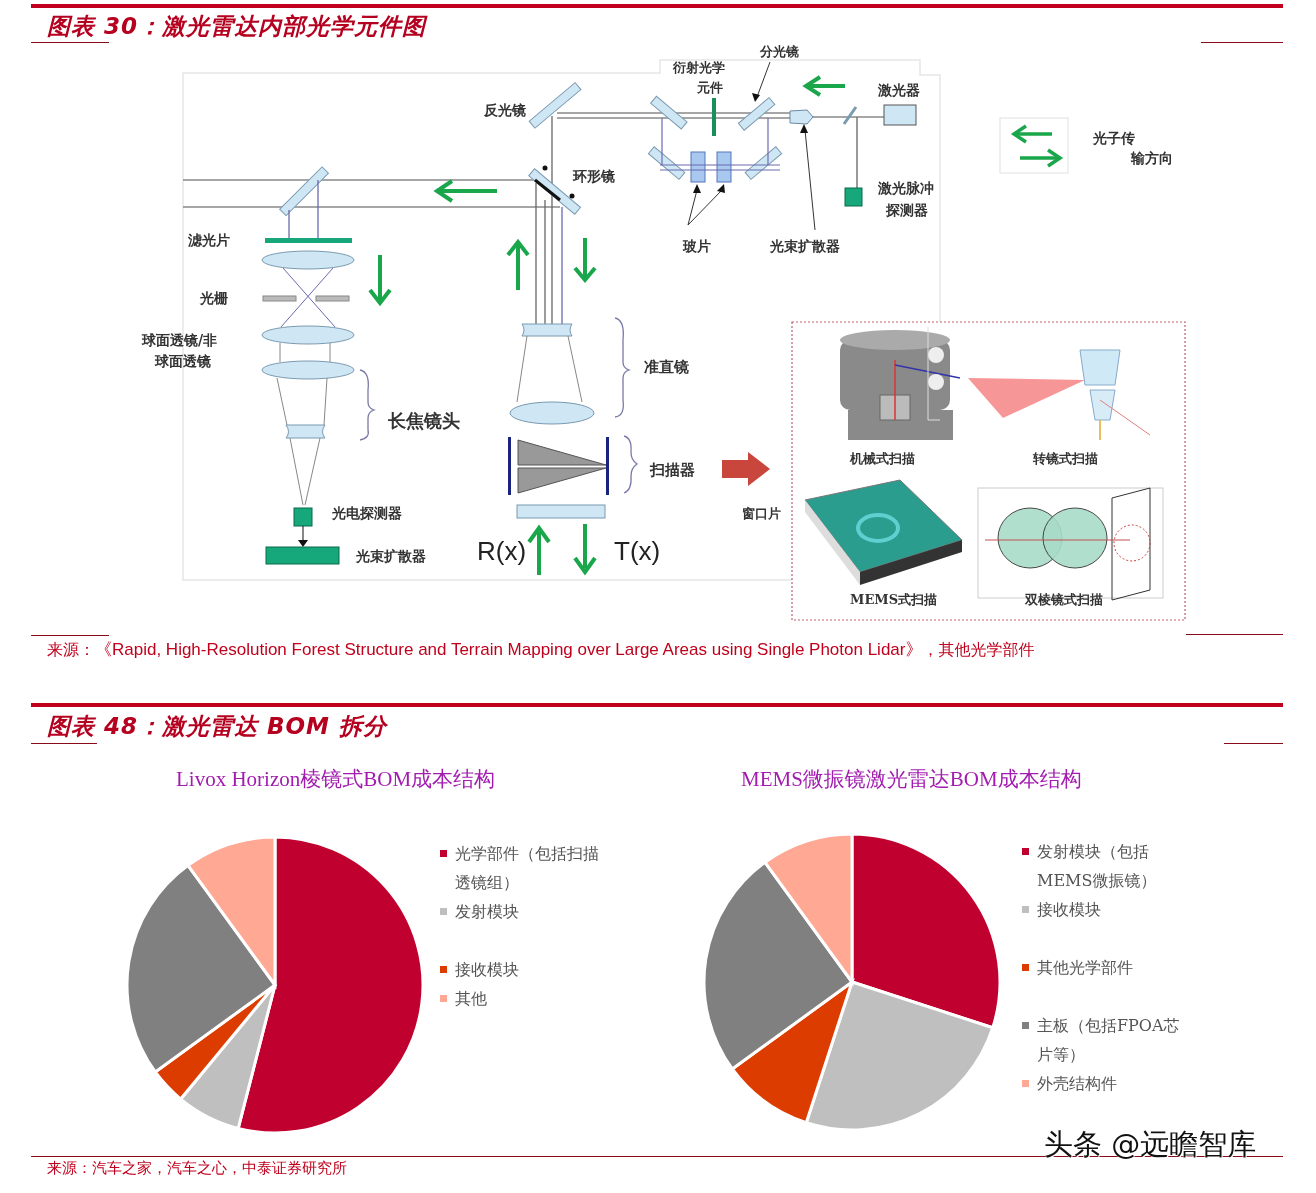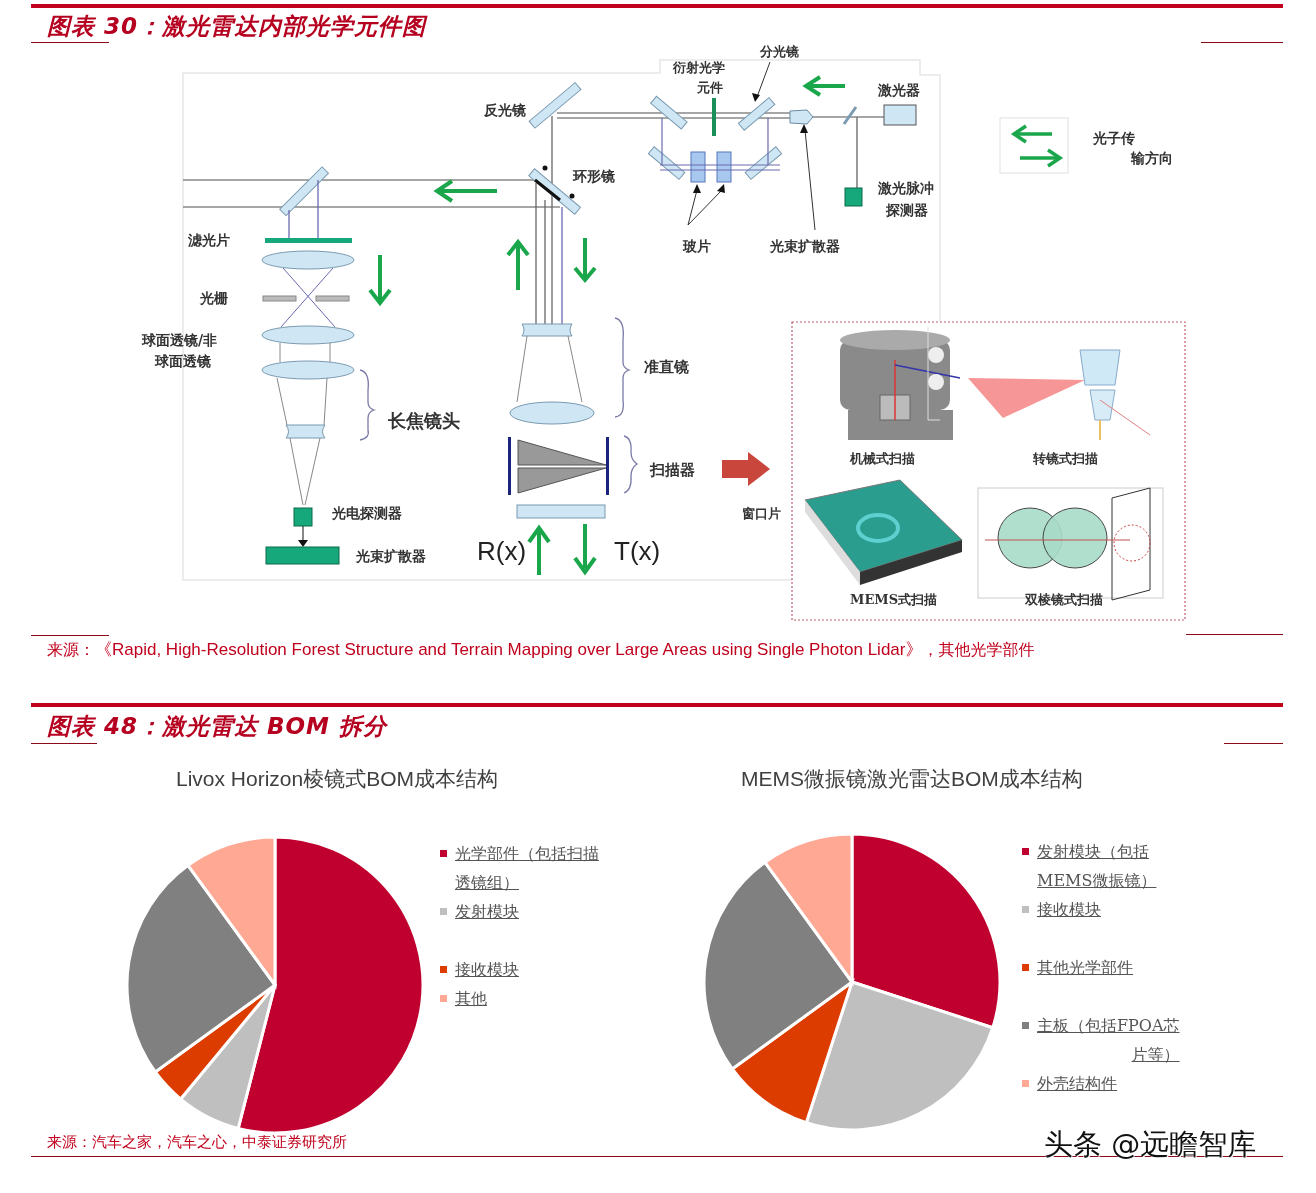--- a/index.html
+++ b/index.html
@@ -8,22 +8,22 @@
   .abs { position: absolute; }
   .fig-title { position: absolute; left: 47px; font-family: "DejaVu Sans", "Liberation Sans", sans-serif;
                font-style: italic; font-weight: bold; color: #b5001f; font-size: 23px; letter-spacing: 1px; white-space: nowrap; }
   .topbar { position: absolute; left: 31px; width: 1252px; height: 4px; background: #c0001c; }
   .uline { position: absolute; height: 1px; background: #8b0a1a; }
   .source { position: absolute; left: 47px; color: #c0001c; font-size: 16px; white-space: nowrap; }
   .source .en { font-family: "Liberation Sans", "DejaVu Sans", sans-serif; font-size: 17px; }
   .lbl { position: absolute; font-family: "DejaVu Serif", serif; font-weight: bold; font-size: 14px; color: #333; white-space: nowrap; line-height: 20px; }
   .lbl.sm { font-size: 13px; }
   .eq { position: absolute; font-family: "Liberation Sans", "DejaVu Sans", sans-serif; font-size: 26px; color: #222; }
-  .chart-title { position: absolute; font-family: Liberation Sans, sans-serif; font-size: 21px; color: #404040; white-space: nowrap; }
-  .legend { position: absolute; font-family: "DejaVu Serif", serif; font-size: 16px; color: #555; line-height: 29px; text-decoration: underline; }
+  .chart-title { position: absolute; font-family: Liberation Serif, serif; font-size: 21px; color: #a21caf; white-space: nowrap; }
+  .legend { position: absolute; font-family: "DejaVu Serif", serif; font-size: 16px; color: #555; line-height: 29px; }
   .legend .item { position: relative; padding-left: 15px; }
   .legend .sw { position: absolute; left: 0; top: 11px; width: 7px; height: 7px; }
   .watermark { position: absolute; left: 1044px; top: 1125px; font-family: "DejaVu Sans", sans-serif;
                font-size: 29px; color: #111; text-shadow: 1px 1px 0 #fff, -1px -1px 0 #fff; white-space: nowrap; }
 </style>
 </head>
 <body>
 
 <div class="topbar" style="top:4px;"></div>
 <div class="fig-title" style="top:11px;">图表 30：激光雷达内部光学元件图</div>
@@ -244,20 +244,20 @@
     <path d="M0 0 L0 -148 A148 148 0 0 1 140.75636441168274 45.734515167492205 Z" fill="#c0002e" stroke="#ffffff" stroke-width="3"></path>
     <path d="M0 0 L140.75636441168274 45.734515167492205 A148 148 0 0 1 -45.7345151674922 140.75636441168274 Z" fill="#bfbfbf" stroke="#ffffff" stroke-width="3"></path>
     <path d="M0 0 L-45.7345151674922 140.75636441168274 A148 148 0 0 1 -119.7345151674922 86.99221733928604 Z" fill="#dd3c00" stroke="#ffffff" stroke-width="3"></path>
     <path d="M0 0 L-119.7345151674922 86.99221733928604 A148 148 0 0 1 -86.99221733928606 -119.7345151674922 Z" fill="#808080" stroke="#ffffff" stroke-width="3"></path>
     <path d="M0 0 L-86.99221733928606 -119.7345151674922 A148 148 0 0 1 -3.6249545254761654e-14 -148 Z" fill="#ffa894" stroke="#ffffff" stroke-width="3"></path>
   </svg>
 <div class="legend" style="left:1022px; top:837px;">
   <div class="item"><span class="sw" style="background:#c0002e;"></span><span>发射模块（包括</span><br><span>MEMS微振镜）</span></div>
   <div class="item"><span class="sw" style="background:#bfbfbf;"></span><span>接收模块</span></div>
   <div class="item" style="margin-top:29px;"><span class="sw" style="background:#dd3c00;"></span><span>其他光学部件</span></div>
-  <div class="item" style="margin-top:29px;text-align:right;"><span class="sw" style="background:#808080;"></span><span>主板（包括FPOA芯</span><br><span>片等）</span></div>
+  <div class="item" style="margin-top:29px;"><span class="sw" style="background:#808080;"></span><span>主板（包括FPOA芯</span><br><span>片等）</span></div>
   <div class="item"><span class="sw" style="background:#ffa894;"></span><span>外壳结构件</span></div>
 </div>
 
 <div class="uline" style="left:31px; top:1156px; width:1252px;"></div>
-<div class="source" style="top:1133px; font-size:15px;">来源：汽车之家，汽车之心，中泰证券研究所</div>
+<div class="source" style="top:1159px; font-size:15px;">来源：汽车之家，汽车之心，中泰证券研究所</div>
 
 <div class="watermark">头条 @远瞻智库</div>
 
 </body></html>

